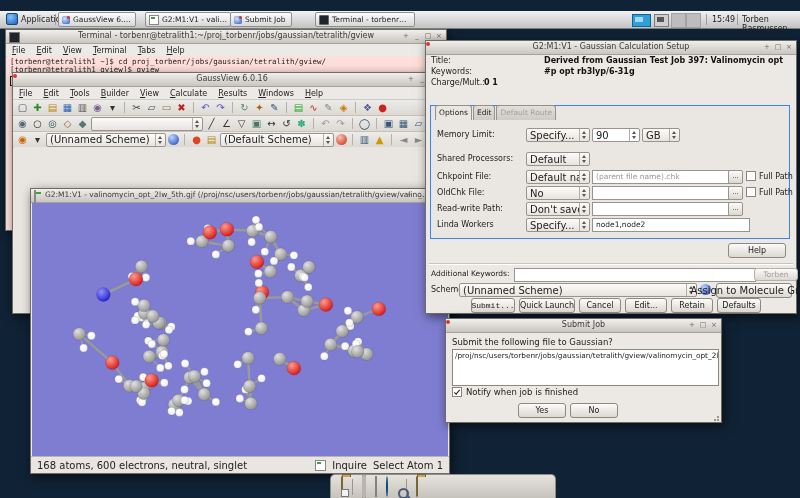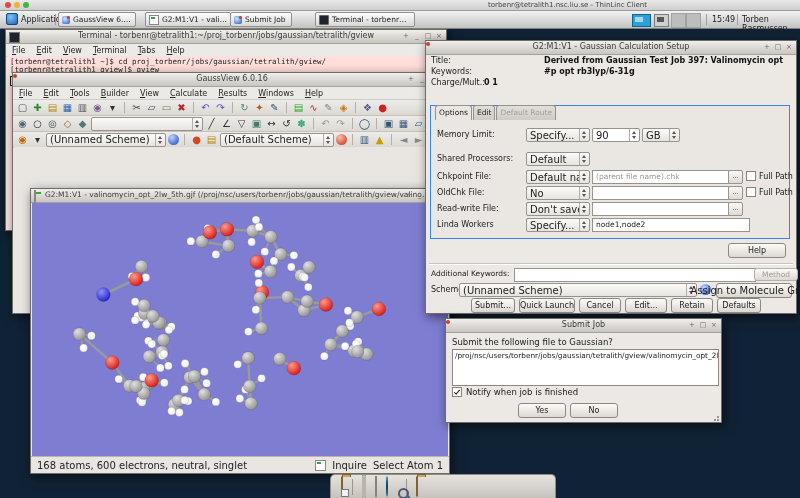--- a/index.html
+++ b/index.html
@@ -128,24 +128,20 @@
   .di-globe{width:14px;height:14px;border-radius:50%;background:radial-gradient(circle at 35% 30%,#a8dcf0,#1668a8);border:1px solid #0d4a78;}
   .di-search{width:14px;height:14px;position:relative;}
   .di-search::before{content:"";position:absolute;left:1px;top:1px;width:7px;height:7px;border:2px solid #4a5a74;border-radius:50%;}
   .di-search::after{content:"";position:absolute;left:9px;top:9px;width:5px;height:2px;background:#4a5a74;transform:rotate(45deg);}
 </style>
 </head>
 <body>
 
 <div id="desktop">
 
-  <div id="macbar">
-    <span id="mac-dots"></span>
-    <span id="mac-title">torbenr@tetralith1.nsc.liu.se - ThinLinc Client</span>
-  <span class="macdot" style="left: 5px; background: rgb(226, 73, 63);"></span><span class="macdot" style="left: 14px; background: rgb(232, 182, 47);"></span><span class="macdot" style="left: 23px; background: rgb(67, 180, 67);"></span></div>
 
   <div id="taskbar">
     <div id="apps-btn">
       <span class="apps-icon"></span>
       <span>Applications</span>
     </div>
     <span class="tsep" style="left:55px"></span>
     <span id="task-windows"><div class="taskbtn" style="left: 58px; width: 70px;">
           <span class="ti ti-gaussview"></span>
           <span class="lbl">GaussView 6.0.16</span>
@@ -670,21 +666,21 @@
         <span class="cval">No</span>
           <span class="carr"></span>
       </span>
       <span class="inputbox" style="left:161px;top:80px;width:130px"></span>
       <span class="minibtn" style="left:297px;top:80px;width:13px">...</span>
       <span class="frow" style="left:315px;top:81px;display:flex;align-items:center;gap:3px">
         <span class="cb"></span>
         <span>Full Path</span>
       </span>
 
-      <div class="frow" style="left:6px;top:98px">Read-write File:</div>
+      <div class="frow" style="left:6px;top:98px">Read-write Path:</div>
       <span class="combo" style="position:absolute;left:95px;top:96px;width:62px">
         <span class="cval">Don't save</span>
           <span class="carr"></span>
       </span>
       <span class="inputbox" style="left:161px;top:96px;width:130px"></span>
       <span class="minibtn" style="left:297px;top:96px;width:13px">...</span>
 
       <div class="frow" style="left:6px;top:114px">Linda Workers</div>
       <span class="combo" style="position:absolute;left:95px;top:112px;width:62px">
         <span class="cval">Specify...</span>
@@ -692,35 +688,35 @@
       </span>
       <span class="inputbox" style="left:161px;top:112px;width:150px">node1,node2</span>
     </div>
 
     <span class="btn" id="calc-help">Help</span>
     <div id="calc-hr"></div>
 
     <div id="addl-row">
       <span class="hlabel" style="top:1px;font-size:7.5px">Additional Keywords:</span>
       <span class="inputbox" style="left:88px;top:0;width:234px"></span>
-      <span class="btn disabled" style="position:absolute;left:328px;top:0;width:32px;height:11px;font-size:7.5px">Method</span>
+      <span class="btn disabled" style="position:absolute;left:328px;top:0;width:32px;height:11px;font-size:7.5px">Torben</span>
     </div>
 
     <div id="scheme-row">
       <span class="hlabel" style="top:2px">Scheme:</span>
       <span class="combo" style="position:absolute;left:33px;top:0;width:236px">
         <span class="cval">(Unnamed Scheme)</span>
           <span class="carr"></span>
       </span>
       <span class="ball ball-blue" style="position:absolute;left:274px;top:1px"></span>
       <span class="btn" style="position:absolute;left:290px;top:0;width:72px;font-size:10px;padding:0 1px">Assign to Molecule Group</span>
     </div>
 
     <div id="calc-buttons">
-        <span class="btn" style="width: 40px; padding: 0px 1px;">Submit...</span>
+        <span class="btn" style="width: 40px; padding: 0px 1px; font-family: Liberation Mono, monospace;">Submit...</span>
         <span class="btn" style="width: 52px; padding: 0px 1px;">Quick Launch</span>
         <span class="btn" style="width: 38px; padding: 0px 1px;">Cancel</span>
         <span class="btn" style="width: 38px; padding: 0px 1px;">Edit...</span>
         <span class="btn" style="width: 38px; padding: 0px 1px;">Retain</span>
         <span class="btn" style="width: 40px; padding: 0px 1px;">Defaults</span>
       </div>
   </div>
 
   <div class="win" id="submit-win">
     <div class="titlebar">

